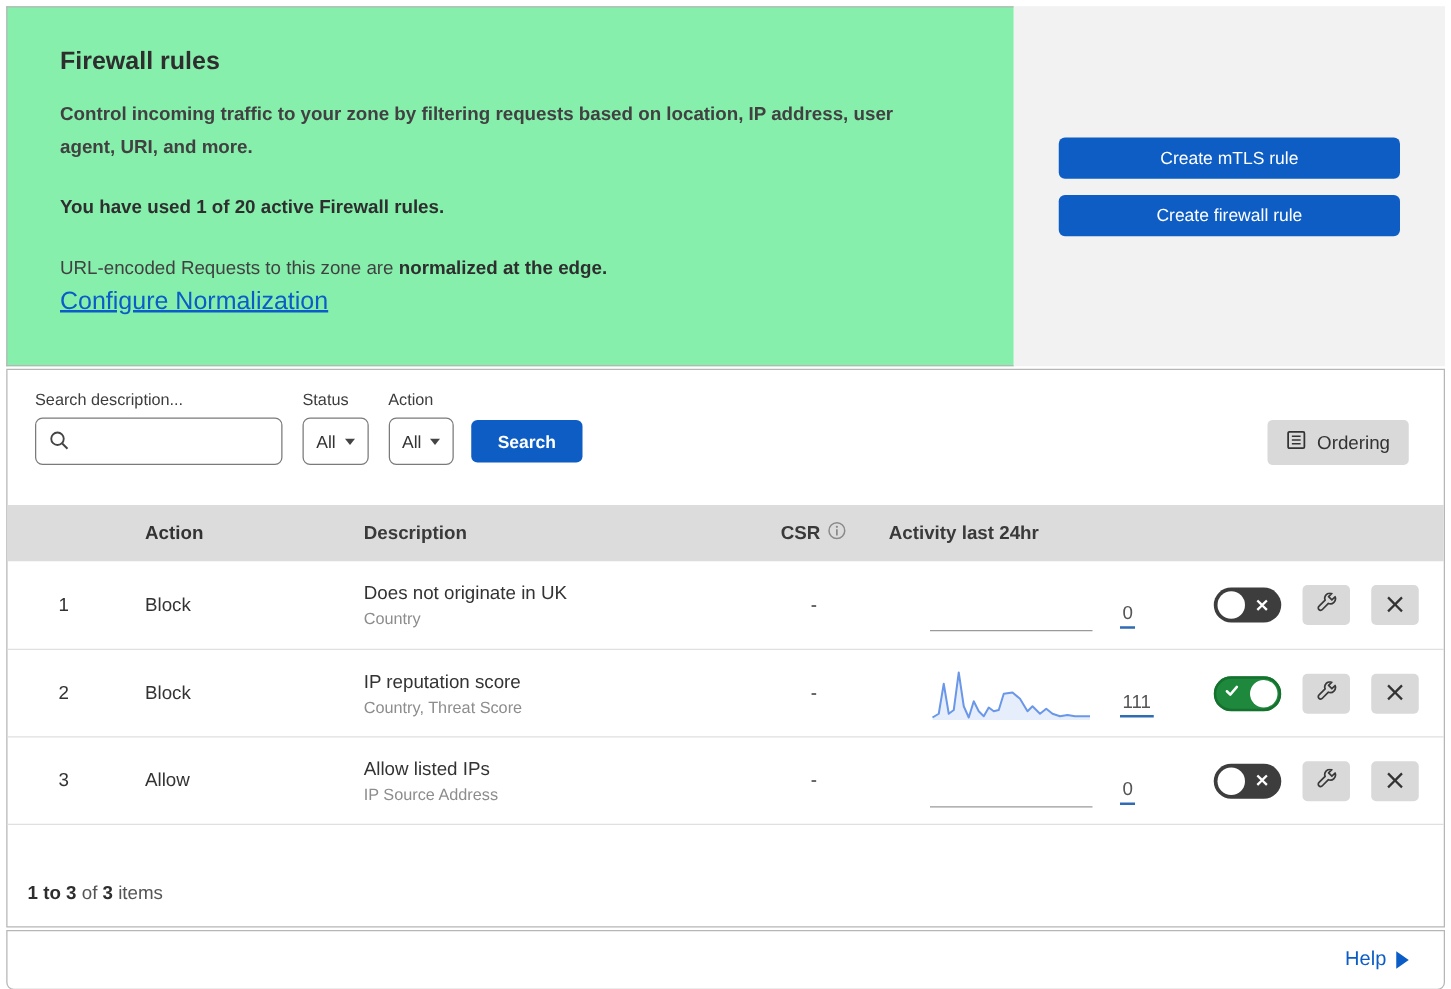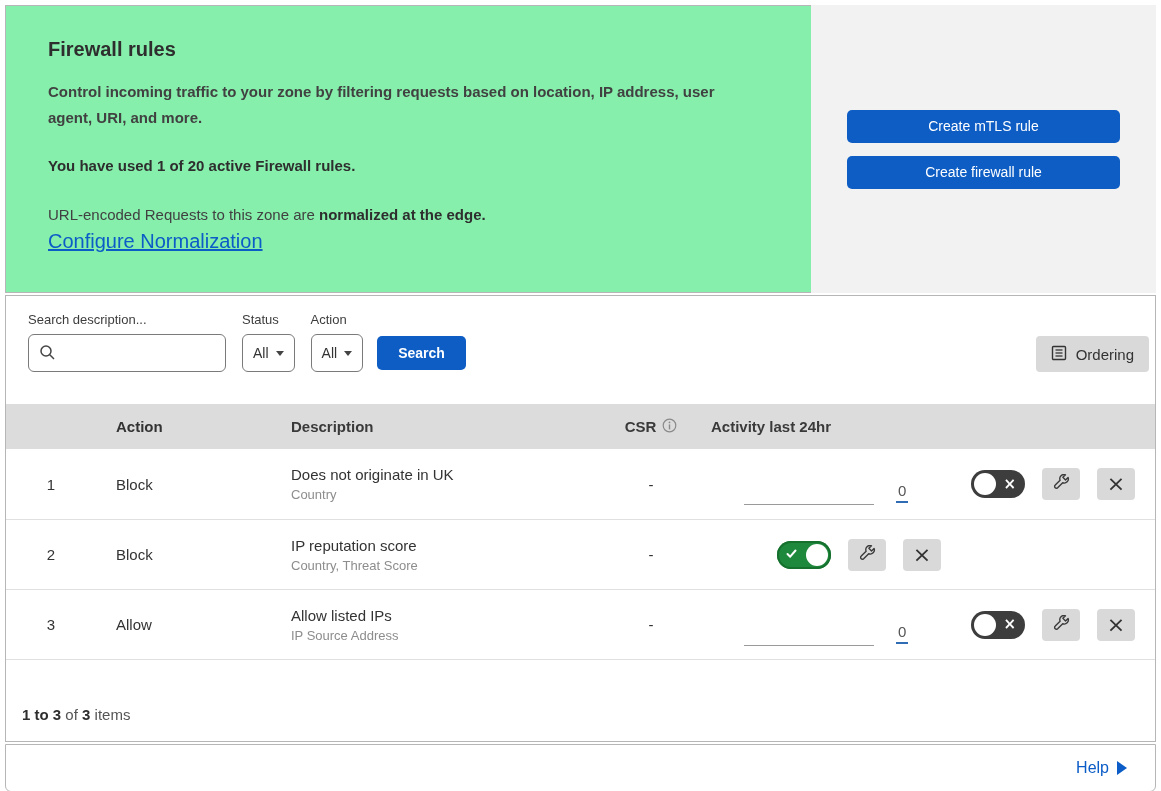--- a/index.html
+++ b/index.html
@@ -26,21 +26,21 @@
   .filter-bar { position:relative; padding:16px 22px 32px 22px; display:flex; align-items:flex-end; }
   .field-group { display:flex; flex-direction:column; }
   .field-label { font-size:13px; color:#3d3d3d; margin-bottom:7px; }
   .search-wrap { position:relative; }
   .search-input { width:198px; height:38px; border:1px solid #7a7a7a; border-radius:6px; padding:0 10px 0 36px; font-size:14px; font-family:inherit; color:#333; }
   .search-icon { position:absolute; left:11px; top:10px; }
   .select-box { height:38px; border:1px solid #7a7a7a; border-radius:6px; background:#fff; display:flex; align-items:center; padding:0 10px; gap:7px; font-size:14px; color:#333; cursor:pointer; }
   .caret { width:0; height:0; border-left:4.5px solid transparent; border-right:4.5px solid transparent; border-top:5.5px solid #444; }
   .ml16 { margin-left:16px; }
   .btn-search { margin-left:14px; margin-bottom:2px; height:34px; padding:0 21px; background:#0d5dc4; color:#fff; border:none; border-radius:5px; font-size:14px; font-family:inherit; cursor:pointer;font-weight:bold; }
-  .btn-ordering { position:absolute; right:6px; bottom:32px; height:36px; padding:0 15px; background:#d9d9d9; border:none; border-radius:4px; display:flex; align-items:center; gap:9px; font-size:15px; color:#333; font-family:inherit; cursor:pointer; }
+  .btn-ordering { position:absolute; right:28px; bottom:32px; height:36px; padding:0 15px; background:#d9d9d9; border:none; border-radius:4px; display:flex; align-items:center; gap:9px; font-size:15px; color:#333; font-family:inherit; cursor:pointer; }
 
   
   .grid-row { display:grid; grid-template-columns:90px 175px 325px 110px 255px 1fr; align-items:center; }
   .thead { background:#dcdcdc; height:45px; font-size:15px; font-weight:bold; color:#3a3a3a; }
   .th-csr { display:flex; align-items:center; justify-content:center; gap:6px; }
   .tr { height:70px; border-top:1px solid #e0e0e0; }
   .tr:first-of-type { border-top:none; }
   .tbody { border-bottom:1px solid #e0e0e0; }
   .cell-index { text-align:center; font-size:15px; color:#333; }
   .cell-action { padding-left:20px; font-size:15px; color:#333; }
@@ -188,20 +188,27 @@
       </div>
 
       <div class="grid-row tr">
         <div class="cell-index">2</div>
         <div class="cell-action">Block</div>
         <div class="cell-desc">
           <div class="desc-title">IP reputation score</div>
           <div class="desc-sub">Country, Threat Score</div>
         </div>
         <div class="cell-csr">-</div>
+        <div class="cell-activity">
+          <svg class="spark" viewBox="0 0 130 42">
+            <polygon fill="rgba(106,151,232,0.16)" points="2,40 7,37 11,13 15,37 19,34 23,4 27,31 31,40 35,27 39,35 43,39 47,32 51,35 55,34 59,21 66,20 72,25 78,35 82,31 88,37 93,33 98,37 104,39 110,38 116,39 122,39 128,39 128,42 2,42"></polygon>
+            <polyline fill="none" stroke="#6a97e8" stroke-width="1.6" stroke-linejoin="round" points="2,40 7,37 11,13 15,37 19,34 23,4 27,31 31,40 35,27 39,35 43,39 47,32 51,35 55,34 59,21 66,20 72,25 78,35 82,31 88,37 93,33 98,37 104,39 110,38 116,39 122,39 128,39"></polyline>
+          </svg>
+          <span class="count">111</span>
+        </div>
         <div class="cell-controls">
           <div class="toggle on">
             <span class="toggle-check">
               <svg width="13" height="13" viewBox="0 0 13 13">
                   <polyline points="2.5,7 5.2,9.7 10.5,3.5" fill="none" stroke="#fff" stroke-width="2" stroke-linecap="round" stroke-linejoin="round"></polyline>
                 </svg>
             </span>
             <span class="knob"></span>
           </div>
           <button class="icon-btn">

